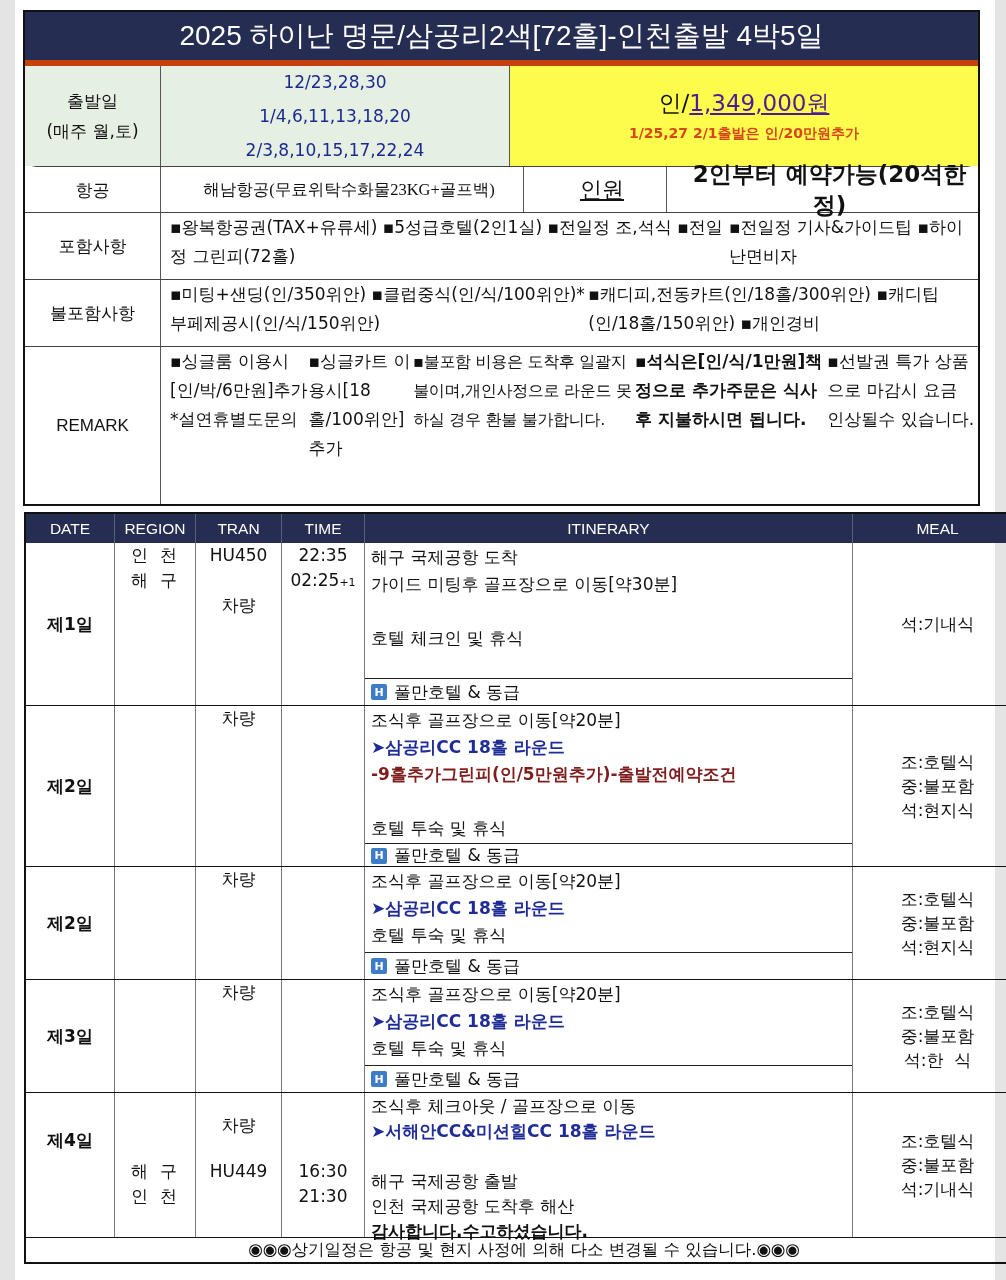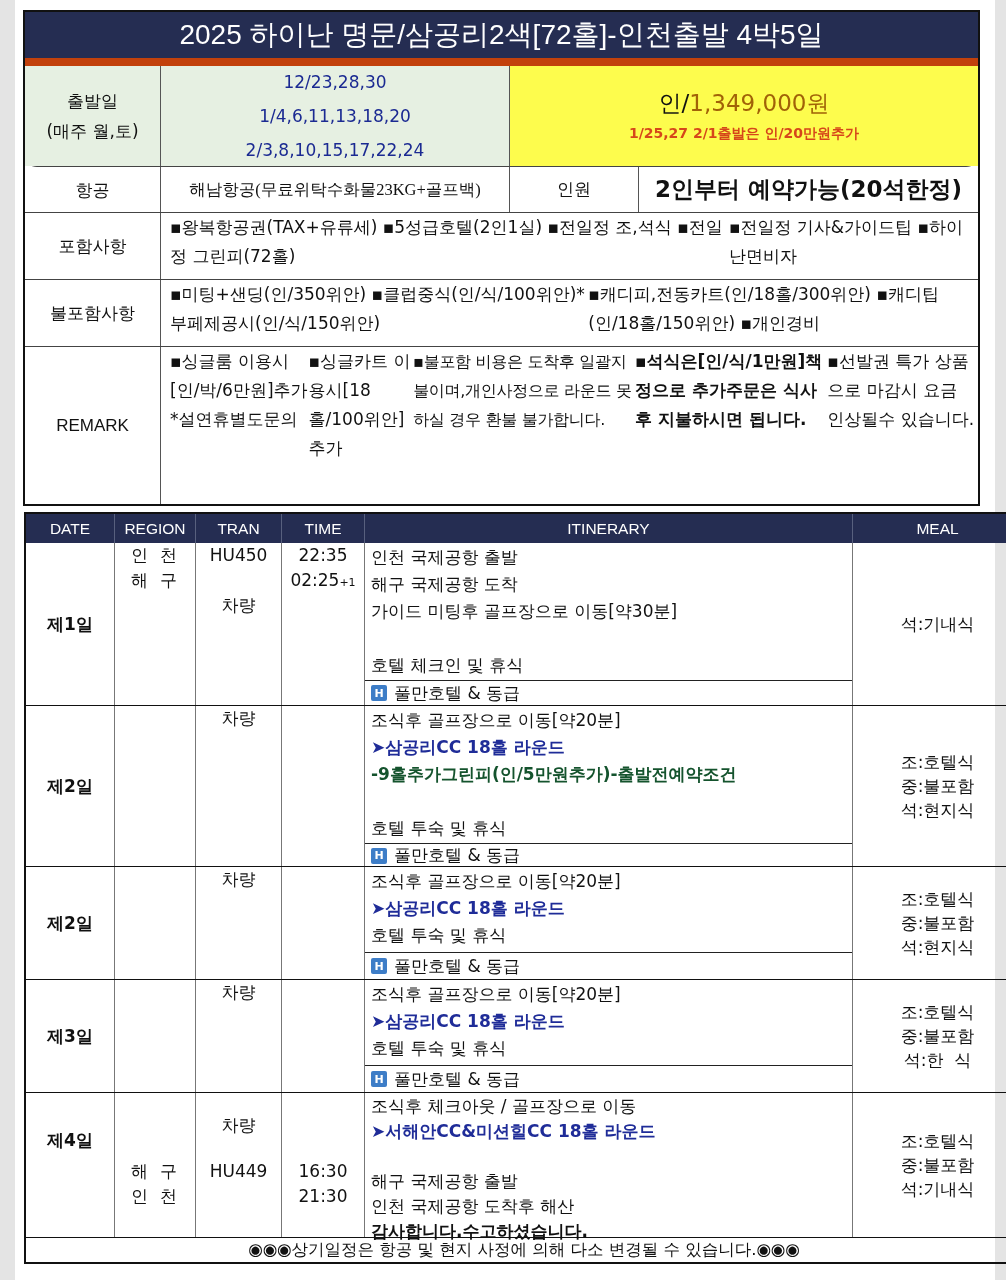--- a/index.html
+++ b/index.html
@@ -3,36 +3,36 @@
 <meta charset="utf-8">
 <style>
   * { box-sizing: border-box; margin: 0; padding: 0; }
   html, body { width: 1006px; height: 1280px; background: #e4e4e4; overflow: hidden; }
   body { font-family: "DejaVu Sans", "Liberation Sans", sans-serif; color: #111; position: relative; }
   .page { position: absolute; left: 15px; top: 0; width: 980px; height: 1280px; background: #fff; }
 
   
   .info { position: absolute; left: 23px; top: 10px; width: 957px; border: 2px solid #111; }
   .title-bar { height: 54px; background: #252d52; color: #fff; display: flex; align-items: center; justify-content: center;
-               font-size: 28px; letter-spacing: 0px; border-bottom: 8px solid #c2410c; font-family: "Liberation Sans", sans-serif; }
+               font-size: 28px; letter-spacing: 0px; border-bottom: 6px solid #c2410c; font-family: "Liberation Sans", sans-serif; }
   .row { display: flex; border-bottom: 1.5px solid #444; }
   .row:last-child { border-bottom: none; }
   .cell { border-right: 1.5px solid #555; display: flex; align-items: center; justify-content: center; text-align: center; }
   .cell:last-child { border-right: none; }
   .lbl { width: 136px; font-size: 17px; line-height: 30px; }
   .green { background: #e6f0e2; }
   .yellow { background: #fdfc4d; }
   .dates { width: 349px; color: #1b2a92; font-size: 17px; line-height: 34px; flex-direction: column; }
   .price-lbl { width: 129px; font-size: 18px; }
   .price { flex: 1; flex-direction: column; }
   .price .main { font-size: 23px; line-height: 34px; }
-  .price .main .amt { color: #a16207; }
+  .price .main .amt { color: #4c1d95; text-decoration: underline; }
   .price .sub { font-size: 14px; color: #d6461a; font-weight: bold; line-height: 26px; }
   .airline { width: 349px; font-size: 16.5px; font-family: Liberation Serif, serif; }
-  .pax-lbl { width: 129px; font-size: 17px; }
+  .pax-lbl { width: 129px; font-size: 22px; text-decoration: underline; }
   .pax { flex: 1; font-size: 23px; font-weight: bold; }
   .list { flex: 1; justify-content: flex-start; text-align: left; flex-direction: row; align-items: flex-start; padding-left: 9px;
           font-size: 17px; line-height: 29px; }
   .list .b { font-weight: bold; }
 
   
   .itin { position: absolute; left: 24px; top: 512px; width: 1000px; border: 2px solid #111; }
   .ihead { display: flex; height: 29px; background: #252d52; color: #fff; font-size: 15.5px; font-family: "Liberation Sans", sans-serif; }
   .ihead div { display: flex; align-items: center; justify-content: center; border-right: 1px solid #58607e; }
   .ihead div:last-child { border-right: none; }
@@ -44,21 +44,21 @@
   .day .c-date { display: flex; align-items: center; justify-content: center; font-weight: bold; font-size: 17px; }
   .day .c-reg { font-size: 17px; text-align: center; line-height: 25px; letter-spacing: 12px; padding-left: 10px; }
   .day .c-tran { font-size: 17px; text-align: center; line-height: 25px; }
   .day .c-time { font-size: 17px; text-align: center; line-height: 25px; }
   .day .c-time sup { font-size: 11px; vertical-align: baseline; }
   .day .c-itin { display: flex; flex-direction: column; }
   .day .c-itin .lines { flex: 1; padding: 1px 6px; font-size: 17px; line-height: 27px; }
   .day .c-itin .hotel { height: 27px; border-top: 1px solid #222; padding: 0 6px; font-size: 17px; display: flex; align-items: center; gap: 7px; }
   .day .c-meal { display: flex; align-items: center; justify-content: center; flex-direction: column; font-size: 17px; line-height: 24px; }
   .blue { color: #1f2c98; font-weight: bold; }
-  .red { color: #14532d; font-weight: bold; }
+  .red { color: #7f1d1d; font-weight: bold; }
   .bold { font-weight: bold; }
   .h-icon { width: 16px; height: 16px; background: #3d7dc7; color: #fff; font-size: 11px; font-weight: bold; display: inline-flex;
             align-items: center; justify-content: center; border-radius: 2px; }
   .footer { border-top: 1.5px solid #111; height: 25px; display: flex; align-items: center; justify-content: center; font-size: 16.5px; }
 </style>
 </head>
 <body>
 
 <div class="page"></div>
 
@@ -76,21 +76,21 @@
       <span>2/3,8,10,15,17,22,24</span>
     </div>
     <div class="cell price yellow">
       <div class="main">
         <span>인/</span><span class="amt">1,349,000원</span>
       </div>
       <div class="sub">1/25,27  2/1출발은 인/20만원추가</div>
     </div>
   </div>
 
-  <div class="row" style="height:46px;">
+  <div class="row" style="height:46px;gap:14px;">
     <div class="cell lbl">항공</div>
     <div class="cell airline">해남항공(무료위탁수화물23KG+골프백)</div>
     <div class="cell pax-lbl">인원</div>
     <div class="cell pax">2인부터  예약가능(20석한정)</div>
   </div>
 
   <div class="row" style="height:67px;">
     <div class="cell lbl">포함사항</div>
     <div class="cell list">
       <span>▪왕복항공권(TAX+유류세) ▪5성급호텔(2인1실) ▪전일정 조,석식  ▪전일정 그린피(72홀)</span>
@@ -138,21 +138,20 @@
       <div>HU450</div>
       <div style="height:25px;"></div>
       <div>차량</div>
     </div>
     <div class="c-time">
       <div>22:35</div>
       <div><span>02:25</span><sup>+1</sup></div>
     </div>
     <div class="c-itin">
       <div class="lines">
-        <div>인천 국제공항 출발</div>
         <div>해구 국제공항 도착</div>
         <div>가이드 미팅후 골프장으로 이동[약30분]</div>
         <div style="height:27px;"></div>
         <div>호텔 체크인 및 휴식</div>
       </div>
       <div class="hotel">
         <span class="h-icon">H</span>
         <span>풀만호텔 &amp; 동급</span>
       </div>
     </div>

